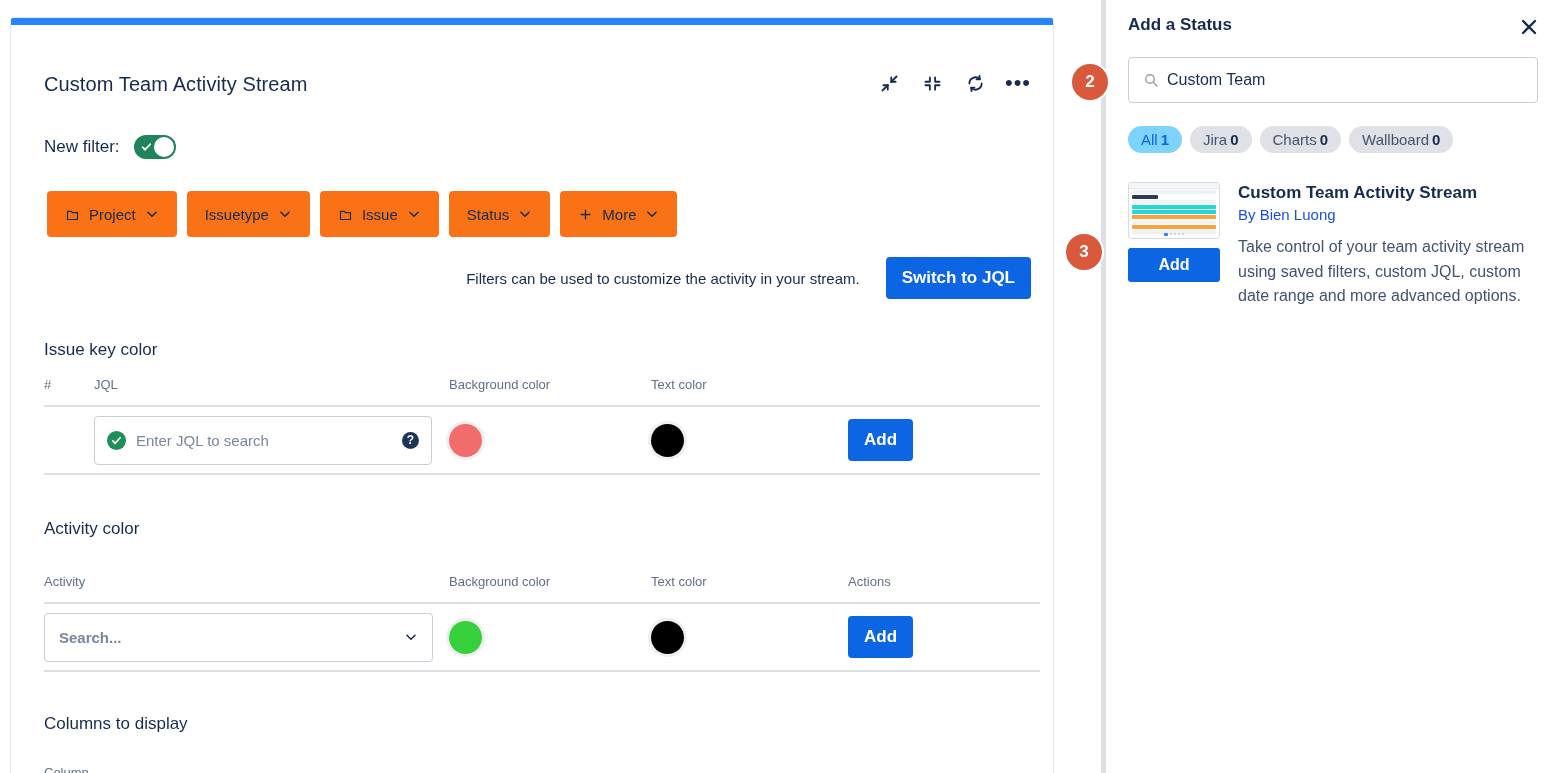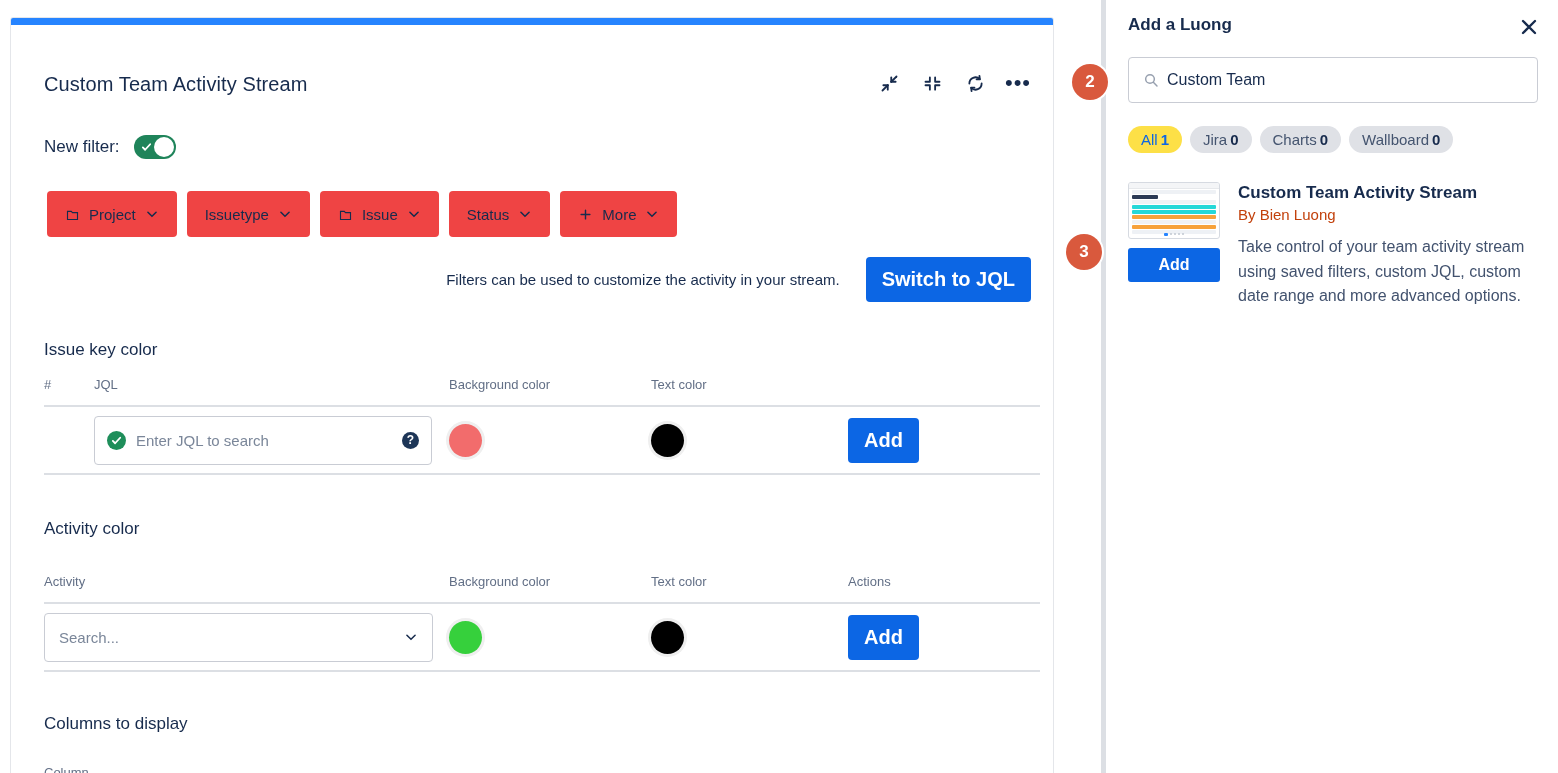--- a/index.html
+++ b/index.html
@@ -53,37 +53,37 @@
   .toggle .check { position:absolute; left:7px; top:50%; transform:translateY(-50%);
      width:11px; height:11px; color:#fff; }
   .toggle .knob {
     position:absolute; right:2px; width:20px; height:20px; border-radius:50%;
     background:#fff;
   }
 
   
   .filters { position:absolute; left:36px; top:166px; display:flex; gap:10px; }
   .fpill {
-    height: 46px; background:#ef4444; border-radius:4px;
+    height: 46px; background:#f97316; border-radius:4px;
     display:flex; align-items:center; gap:9px;
     padding: 0 18px; font-size:15px; color:#172B4D; cursor:pointer;
     white-space: nowrap;
   }
   .fpill .cv { width:14px; height:14px; display:block; }
   .fpill .fold { width:15px; height:15px; display:block; }
 
   
   .jql-line {
     position:absolute; right:22px; top:232px;
     display:flex; align-items:center; gap:26px;
   }
   .jql-help { font-size:15px; color:#172B4D; }
   .btn-blue {
     background:#0C66E4; color:#fff; border:none; border-radius:4px;
-    font-size:20px; font-weight:700; padding:11px 16px; cursor:pointer;
+    font-size:17px; font-weight:700; padding:11px 16px; cursor:pointer;
     font-family:"Liberation Sans", sans-serif;
   }
 
   
   .sec-head { position:absolute; left:33px; font-size:17px; color:#172B4D; }
   .sec-head.issuekey { top:315px; }
   .sec-head.activity { top:494px; }
   .sec-head.columns  { top:689px; }
 
   
@@ -118,21 +118,21 @@
   .jql-q {
     position:absolute; right:12px; width:17px; height:17px; border-radius:50%;
     background:#1D3557; color:#fff; font-size:12px; font-weight:700;
     display:flex; align-items:center; justify-content:center;
     font-family:"Liberation Sans", sans-serif; cursor:pointer;
   }
 
   .sel-input {
     width: 389px; height: 49px; border:1px solid #C9CCD4; border-radius:4px;
     background:#fff; display:flex; align-items:center; padding:0 14px;
-    position:relative; cursor:pointer;
+    position:relative; cursor:pointer;font-weight:bold;
   }
   .sel-ph { font-size:15px; color:#7A8699; }
   .sel-caret { position:absolute; right:14px; width:14px; height:14px; color:#172B4D; }
 
   .swatch {
     width:33px; height:33px; border-radius:50%;
     box-shadow: 0 0 0 3px #EFEFEF;
     cursor:pointer;
   }
 
@@ -159,21 +159,21 @@
   }
   .panel-search .sicon { width:16px; height:16px; color:#97A0AF; flex:0 0 auto; }
   .panel-search .sval { font-size:16px; color:#172B4D; }
 
   .chips { position:absolute; left:22px; top:126px; display:flex; gap:8px; }
   .chip {
     border-radius:14px; background:#DFE1E6; color:#44546F;
     font-size:15px; padding:5px 13px; cursor:pointer; white-space:nowrap;
   }
   .chip b { color:#172B4D; font-weight:700; margin-left:3px; }
-  .chip.active { background:#fde047; color:#0C66E4; }
+  .chip.active { background:#7dd3fc; color:#0C66E4; }
   .chip.active b { color:#0C66E4; }
 
   .gitem { position:absolute; left:22px; top:182px; width:416px; display:flex; gap:18px; }
   .gitem-left { width:92px; flex:0 0 auto; }
   .thumb {
     width:92px; height:57px; border:1px solid #D6DAE1; border-radius:3px;
     background:#fff; overflow:hidden; position:relative;
   }
   .thumb .t-head { height:6px; background:#F4F5F7; border-bottom:1px solid #E6E8EB; }
   .thumb .t-row { height:4px; margin:1px 3px; border-radius:1px; }
@@ -182,21 +182,21 @@
   .thumb .t-dot { width:2px; height:2px; border-radius:50%; background:#C1C7D0; }
   .thumb .t-dot.on { background:#2684FF; width:4px; height:3px; border-radius:1px;}
 
   .add-btn {
     margin-top:9px; width:92px; height:34px; background:#0C66E4; color:#fff;
     border:none; border-radius:3px; font-size:16px; font-weight:700; cursor:pointer;
     font-family:"Liberation Sans", sans-serif;
   }
   .gitem-right { flex:1; }
   .g-name { font-size:17px; font-weight:700; color:#172B4D; line-height:1.3; }
-  .g-author { font-size:15px; color:#c2410c; margin-top:2px; }
+  .g-author { font-size:15px; color:#1d4ed8; margin-top:2px; }
   .g-desc { font-size:16px; color:#42526E; line-height:1.53; margin-top:12px; }
 
   
   .badge {
     position:absolute; width:36px; height:36px; border-radius:50%;
     background:#D9593D; color:#fff; font-size:17px; font-weight:700;
     display:flex; align-items:center; justify-content:center;
     box-shadow: 0 0 0 2px #fff;
   }
   .badge.b2 { left:1072px; top:64px; }
@@ -376,21 +376,21 @@
         </div>
 
       </div>
 
     </div>
   </div>
 
   <div class="panel-divider"></div>
 
   <div class="panel">
-    <div class="panel-title">Add a Luong</div>
+    <div class="panel-title">Add a Status</div>
     <span class="panel-close">
       <svg viewBox="0 0 24 24" width="24" height="24" fill="none" stroke="currentColor" stroke-width="2.3" stroke-linecap="round">
           <path d="M6 6 L18 18 M18 6 L6 18"></path>
         </svg>
     </span>
 
     <div class="panel-search">
       <svg class="sicon" viewBox="0 0 24 24" fill="none" stroke="currentColor" stroke-width="2.2" stroke-linecap="round">
           <circle cx="10.5" cy="10.5" r="6.5"></circle>
           <path d="M15.5 15.5 L21 21"></path>

